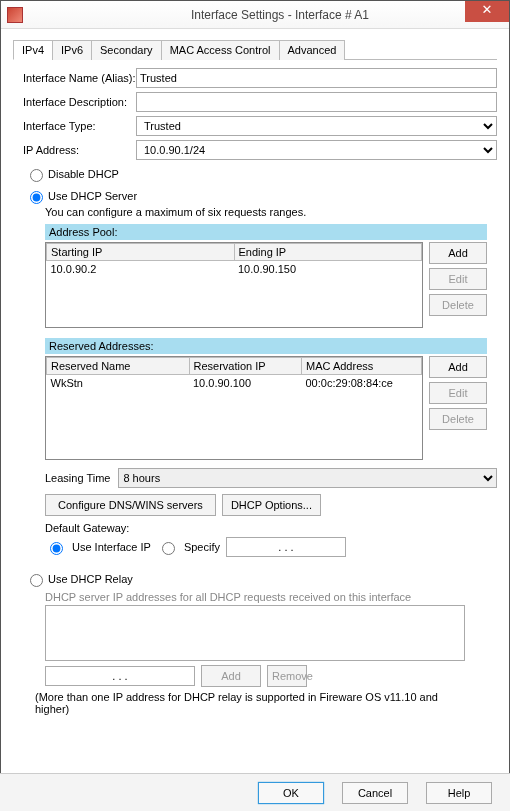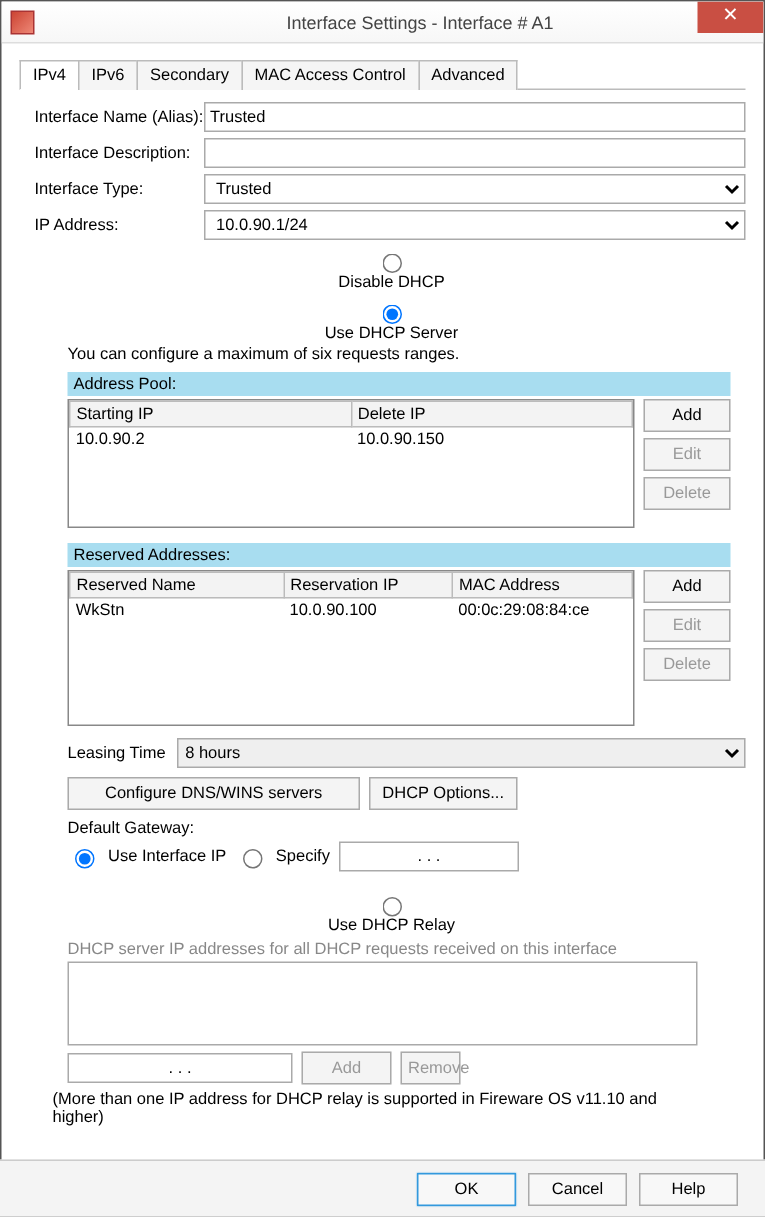--- a/index.html
+++ b/index.html
@@ -79,21 +79,20 @@
     font-size: 11px;
     padding: 2px 3px;
     height: 20px;
     border: 1px solid #aaa;
     background: #fff;
   }
   .radiorow {
     margin: 6px 0 2px 12px;
     display: flex;
     align-items: center;
-    flex-direction: column;
   }
   .radiorow input { margin-right: 5px; }
   .indent {
     margin-left: 32px;
     font-size: 11px;
   }
   .section-hdr {
     background: #a8ddf0;
     padding: 2px 4px;
     font-size: 11px;
@@ -198,21 +197,21 @@
   }
   .footer {
     position: absolute;
     bottom: 0; left: 0; right: 0;
     border-top: 1px solid #ccc;
     background: #f4f4f4;
     height: 38px;
     display: flex;
     justify-content: flex-end;
     align-items: center;
-    gap: 8px;
+    gap: 18px;
     padding-right: 18px;
   }
   .footer button {
     width: 66px;
     height: 22px;
     font-size: 11px;
     border: 1px solid #aaa;
     background: #f8f8f8;
   }
   .footer button.default {
@@ -271,21 +270,21 @@
   <div class="indent">You can configure a maximum of six requests ranges.</div>
 
   <div class="indent" style="margin-left:32px; margin-right:10px;">
     <div class="section-hdr">Address Pool:</div>
     <div class="pool-wrap">
       <div class="pool-table">
         <table class="tbl">
           <tbody>
               <tr>
             <th style="width:50%">Starting IP</th>
-            <th>Delete IP</th>
+            <th>Ending IP</th>
           </tr>
           <tr>
             <td>10.0.90.2</td>
             <td>10.0.90.150</td>
           </tr>
         </tbody>
           </table>
       </div>
       <div class="btncol">
         <button class="btn">Add</button>
@@ -321,21 +320,21 @@
   </div>
 
   <div class="leasing">
     <span>Leasing Time</span>
     <select>
       <option>8 hours</option>
     </select>
   </div>
 
   <div class="subbtns">
-    <button class="btn" style="width:auto;padding:2px 24px">Configure DNS/WINS servers</button>
+    <button class="btn" style="width:auto;padding:2px 12px">Configure DNS/WINS servers</button>
     <button class="btn" style="width:auto;padding:2px 8px">DHCP Options...</button>
   </div>
 
   <div class="gwrow">Default Gateway:</div>
   <div class="gwopts">
     <input type="radio" name="gw" checked="" style="">
     <span>Use Interface IP</span>
     <input type="radio" name="gw" style="">
     <span>Specify</span>
     <span class="ipbox">.       .       .</span>

